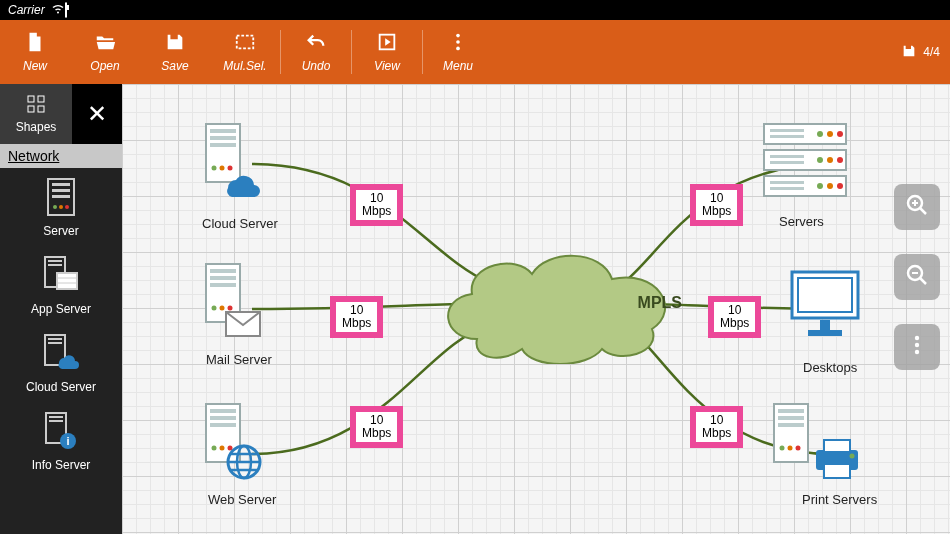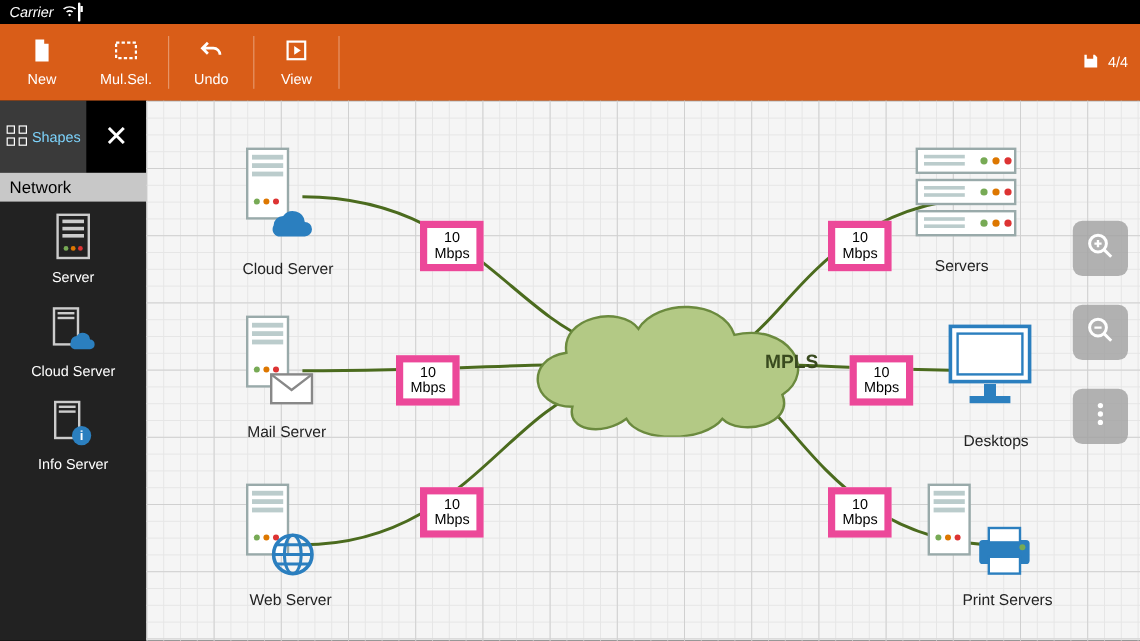--- a/index.html
+++ b/index.html
@@ -2,31 +2,31 @@
 <html><head>
 <meta charset="utf-8">
 <style>
 *{margin:0;padding:0;box-sizing:border-box;font-family:Arial,Helvetica,sans-serif;}
 html,body{width:950px;height:534px;overflow:hidden;background:#000;}
 .status-bar{height:20px;background:#000;color:#fff;display:flex;align-items:center;padding:0 8px;font-size:12px;font-style:italic;}
 .status-left{flex:0 0 auto;display:flex;align-items:center;gap:6px;}
 .status-center{flex:1;text-align:center;font-weight:bold;}
 .status-right{flex:0 0 auto;display:flex;align-items:center;}
 .toolbar{height:64px;background:#d95d18;display:flex;align-items:center;}
-.tb-item{width:70px;height:64px;display:flex;flex-direction:column;align-items:center;justify-content:center;color:#fff;font-size:12px;gap:6px;cursor:pointer;}
+.tb-item{width:70px;height:64px;display:flex;flex-direction:column;align-items:center;justify-content:center;color:#fff;font-size:12px;gap:6px;cursor:pointer;font-style:italic;}
 .tb-div{width:1px;height:44px;background:rgba(255,255,255,.35);}
 .tb-ico{width:22px;height:22px;}
 .tb-spacer{flex:1;}
 .tb-right{display:flex;align-items:center;color:#fff;gap:6px;padding-right:10px;font-size:12px;}
 .content{display:flex;height:450px;}
 .side{width:122px;background:#222;display:flex;flex-direction:column;}
 .side-top{display:flex;height:60px;}
-.shapes-btn{flex:1;display:flex;flex-direction:row;align-items:center;justify-content:center;color:#7dd3fc;font-size:12px;gap:4px;background:#3a3a3a;cursor:pointer;}
+.shapes-btn{flex:1;display:flex;flex-direction:column;align-items:center;justify-content:center;color:#ffffff;font-size:12px;gap:4px;background:#3a3a3a;cursor:pointer;}
 .close-btn{width:50px;display:flex;align-items:center;justify-content:center;background:#000;color:#fff;font-size:24px;cursor:pointer;}
-.cat-label{background:#c8c8c8;color:#000;font-size:14px;padding:4px 8px;}
+.cat-label{background:#c8c8c8;color:#000;font-size:14px;padding:4px 8px;text-decoration:underline;}
 .side-items{flex:1;overflow:hidden;border-radius:20px;}
 .side-item{display:flex;flex-direction:column;align-items:center;justify-content:center;height:78px;color:#fff;font-size:12px;gap:4px;cursor:pointer;}
 .canvas-wrap{flex:1;position:relative;background:#f5f5f5;}
 .grid{position:absolute;inset:0;background-image:
  linear-gradient(#d0d0d0 1px,transparent 1px),linear-gradient(90deg,#d0d0d0 1px,transparent 1px),
  linear-gradient(#e6e6e6 1px,transparent 1px),linear-gradient(90deg,#e6e6e6 1px,transparent 1px);
  background-size:56px 56px,56px 56px,14px 14px,14px 14px;}
 .canvas{position:absolute;inset:0;}
 .node-label{position:absolute;font-size:13px;color:#222;}
 .rate-box{position:absolute;background:#fff;border:6px solid #ec4899;font-size:12px;line-height:1.1;padding:2px 6px;text-align:center;}
@@ -59,40 +59,60 @@
 
 <div class="toolbar">
   <div class="tb-item">
     <span class="tb-ico"><svg viewBox="0 0 24 24" width="22" height="22">
           <path fill="#fff" d="M6 2h8l4 4v16H6zM14 2v4h4"></path>
         </svg></span>
     <span>New</span>
   </div>
   <div class="tb-item">
     <span class="tb-ico"><svg viewBox="0 0 24 24" width="22" height="22">
+          <path fill="#fff" d="M3 6h6l2 2h10v2H3zM3 12l2 8h16l2-8z"></path>
+        </svg></span>
+    <span>Open</span>
+  </div>
+  <div class="tb-item">
+    <span class="tb-ico"><svg viewBox="0 0 24 24" width="22" height="22">
+          <path fill="#fff" d="M4 4h13l3 3v13H4zM7 4v5h8V4zM7 14h10v6H7z"></path>
+        </svg></span>
+    <span>Save</span>
+  </div>
+  <div class="tb-item">
+    <span class="tb-ico"><svg viewBox="0 0 24 24" width="22" height="22">
           <rect x="3" y="5" width="18" height="14" fill="none" stroke="#fff" stroke-width="2" stroke-dasharray="3 2"></rect>
         </svg></span>
     <span>Mul.Sel.</span>
   </div>
   <div class="tb-div"></div>
   <div class="tb-item">
     <span class="tb-ico"><svg viewBox="0 0 24 24" width="22" height="22">
           <path fill="none" stroke="#fff" stroke-width="2.5" d="M9 5L4 10l5 5M4 10h10a6 6 0 016 6"></path>
         </svg></span>
     <span>Undo</span>
   </div>
   <div class="tb-div"></div>
   <div class="tb-item">
     <span class="tb-ico"><svg viewBox="0 0 24 24" width="22" height="22">
           <rect x="4" y="4" width="16" height="16" fill="none" stroke="#fff" stroke-width="2"></rect>
           <path fill="#fff" d="M10 8l6 4-6 4z"></path>
         </svg></span>
     <span>View</span>
   </div>
   <div class="tb-div"></div>
+  <div class="tb-item">
+    <span class="tb-ico"><svg viewBox="0 0 24 24" width="22" height="22">
+          <circle cx="12" cy="5" r="2" fill="#fff"></circle>
+          <circle cx="12" cy="12" r="2" fill="#fff"></circle>
+          <circle cx="12" cy="19" r="2" fill="#fff"></circle>
+        </svg></span>
+    <span>Menu</span>
+  </div>
   <div class="tb-spacer"></div>
   <div class="tb-right">
     <span><svg viewBox="0 0 24 24" width="16" height="16">
           <path fill="#fff" d="M4 4h13l3 3v13H4zM7 4v5h8V4zM7 14h10v6H7z"></path>
         </svg></span>
     <span>4/4</span>
   </div>
 </div>
 
 <div class="content">
@@ -118,20 +138,31 @@
         <span><svg width="30" height="40" viewBox="0 0 30 40">
               <rect x="2" y="2" width="26" height="36" fill="none" stroke="#ccc" stroke-width="2"></rect>
               <rect x="6" y="6" width="18" height="3" fill="#ccc"></rect>
               <rect x="6" y="12" width="18" height="3" fill="#ccc"></rect>
               <rect x="6" y="18" width="18" height="3" fill="#ccc"></rect>
               <circle cx="9" cy="30" r="2" fill="#7a5"></circle>
               <circle cx="15" cy="30" r="2" fill="#d70"></circle>
               <circle cx="21" cy="30" r="2" fill="#d33"></circle>
             </svg></span>
         <span>Server</span>
+      </div>
+      <div class="side-item">
+        <span><svg width="36" height="40" viewBox="0 0 36 40">
+              <rect x="2" y="2" width="20" height="30" fill="none" stroke="#ccc" stroke-width="2"></rect>
+              <rect x="5" y="5" width="14" height="2" fill="#ccc"></rect>
+              <rect x="5" y="9" width="14" height="2" fill="#ccc"></rect>
+              <rect x="14" y="18" width="20" height="16" fill="#fff" stroke="#ccc" stroke-width="2"></rect>
+              <line x1="14" y1="23" x2="34" y2="23" stroke="#ccc"></line>
+              <line x1="14" y1="28" x2="34" y2="28" stroke="#ccc"></line>
+            </svg></span>
+        <span>App Server</span>
       </div>
       <div class="side-item">
         <span><svg width="36" height="40" viewBox="0 0 36 40">
               <rect x="2" y="2" width="20" height="30" fill="none" stroke="#ccc" stroke-width="2"></rect>
               <rect x="5" y="5" width="14" height="2" fill="#ccc"></rect>
               <rect x="5" y="9" width="14" height="2" fill="#ccc"></rect>
               <path d="M16 30a5 5 0 015-5 6 6 0 0111 3 4 4 0 010 8H19a4 4 0 01-3-6z" fill="#2b7fbf"></path>
             </svg></span>
         <span>Cloud Server</span>
       </div>

